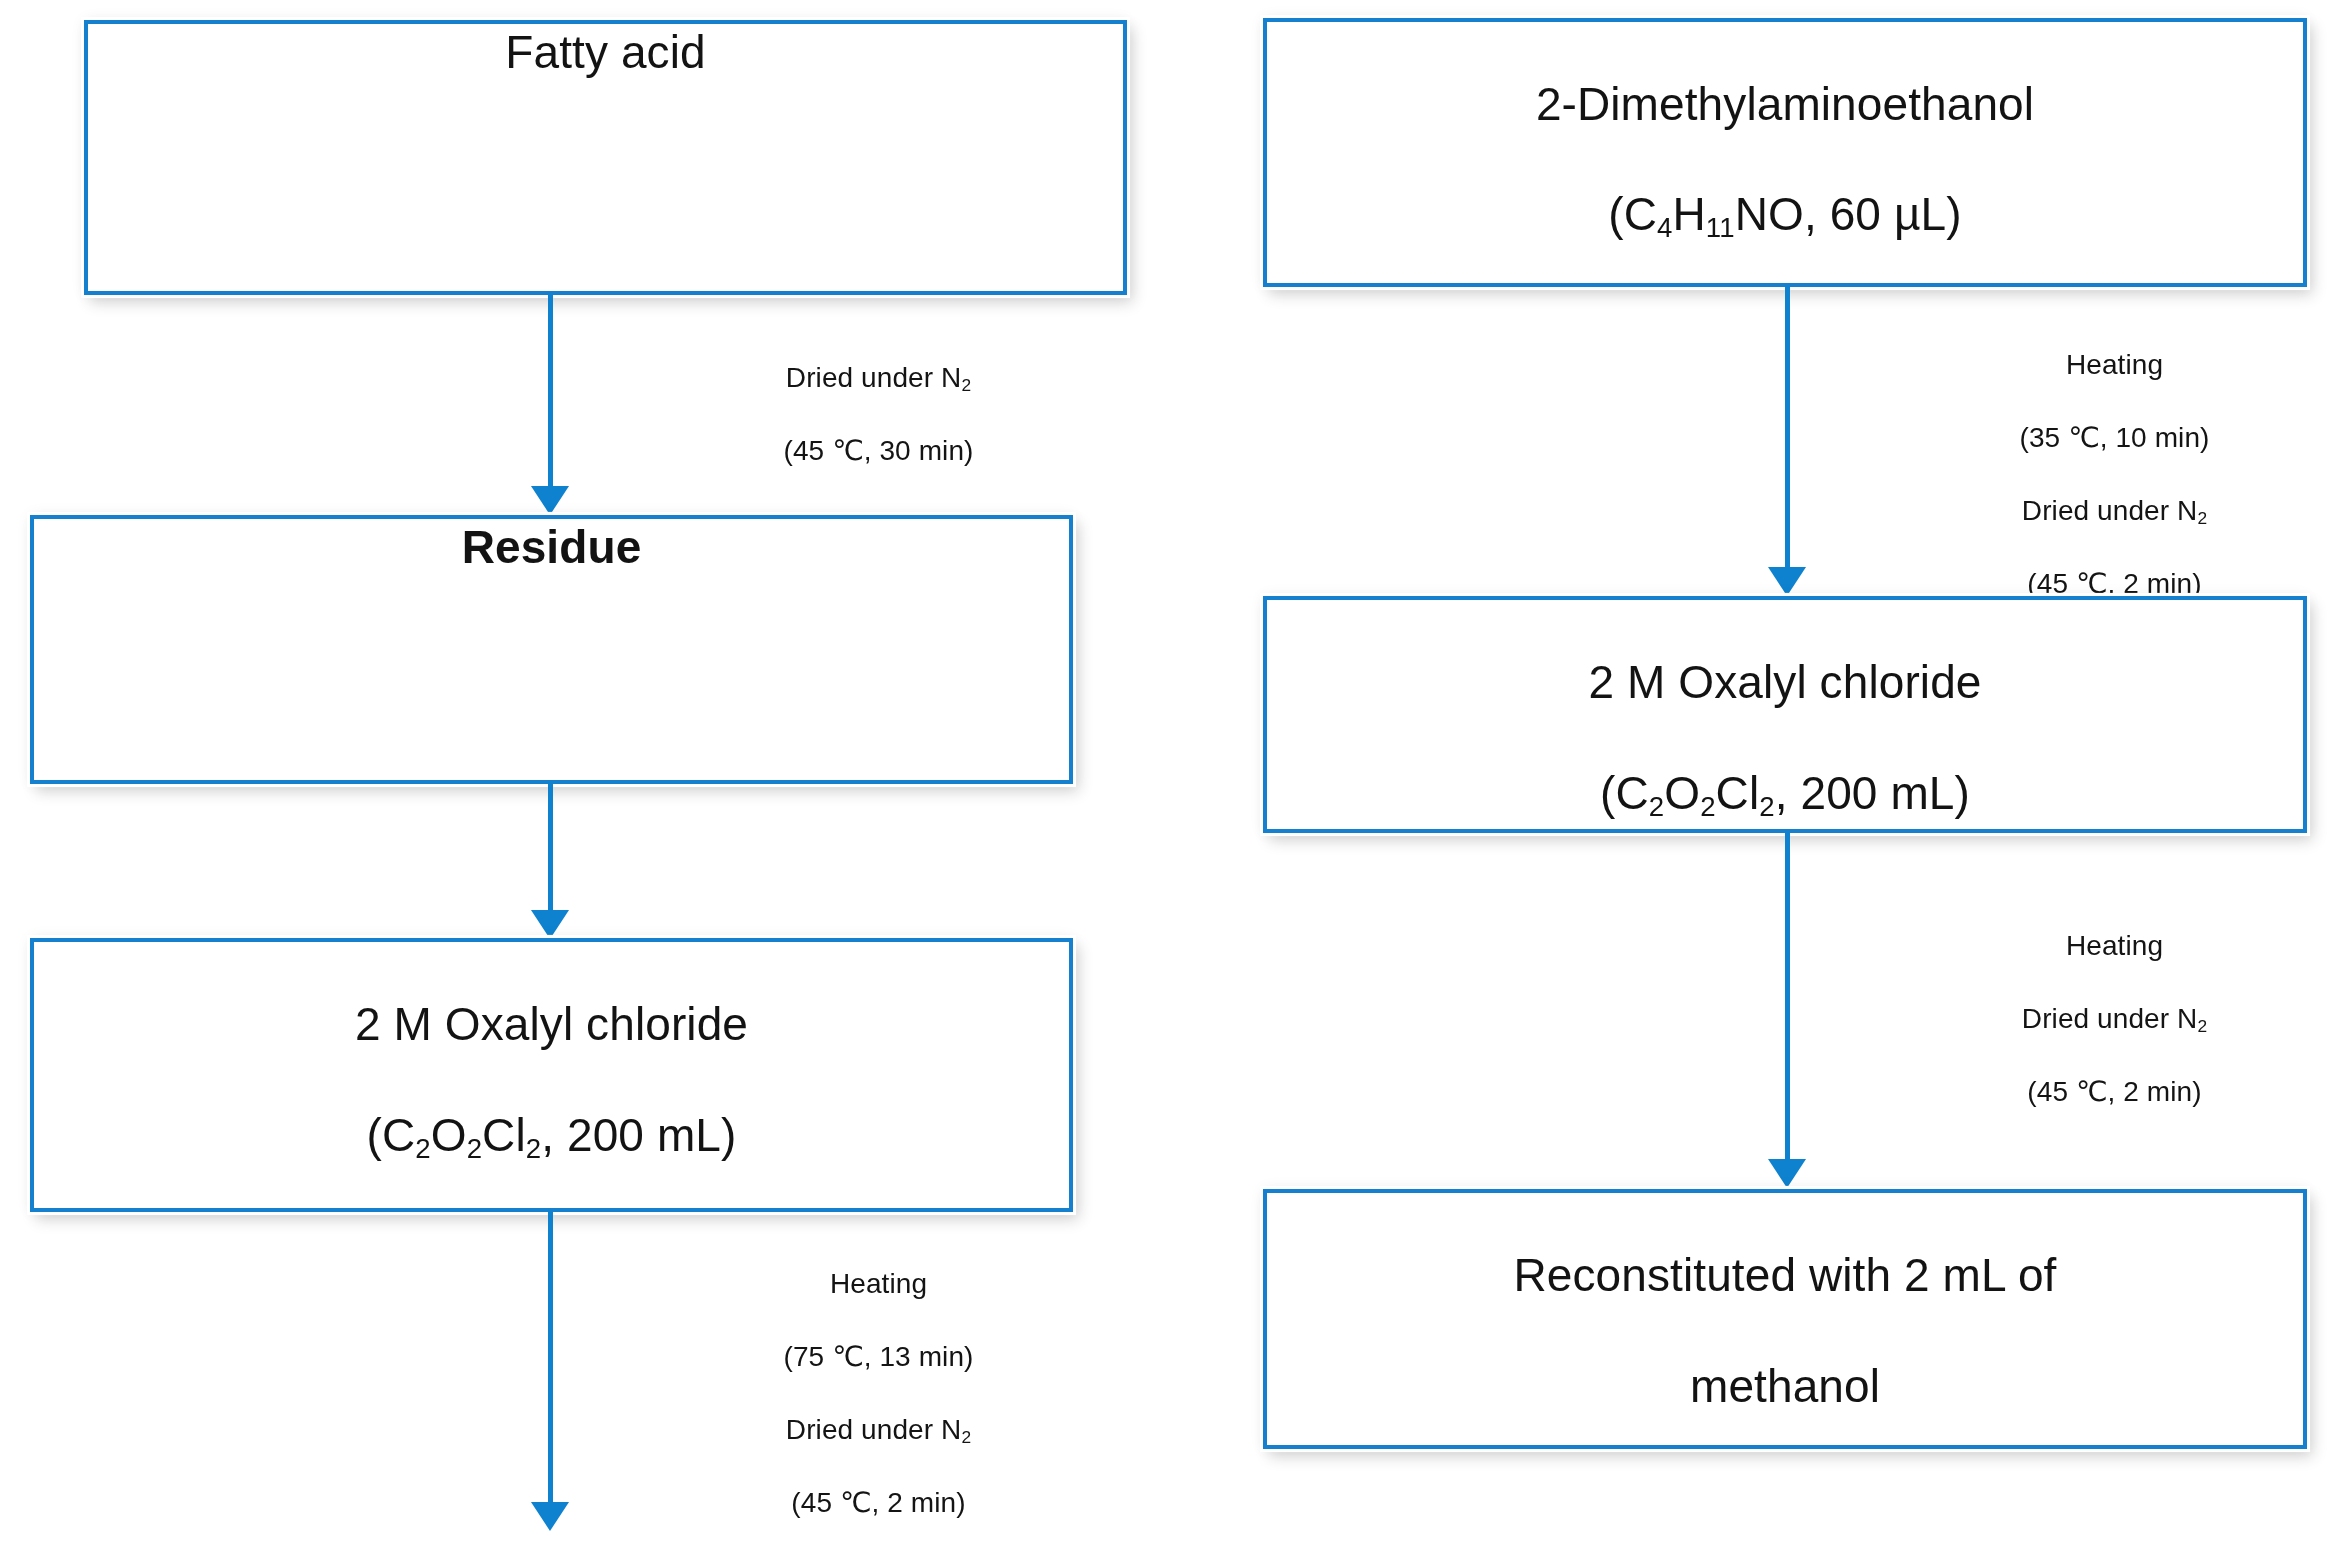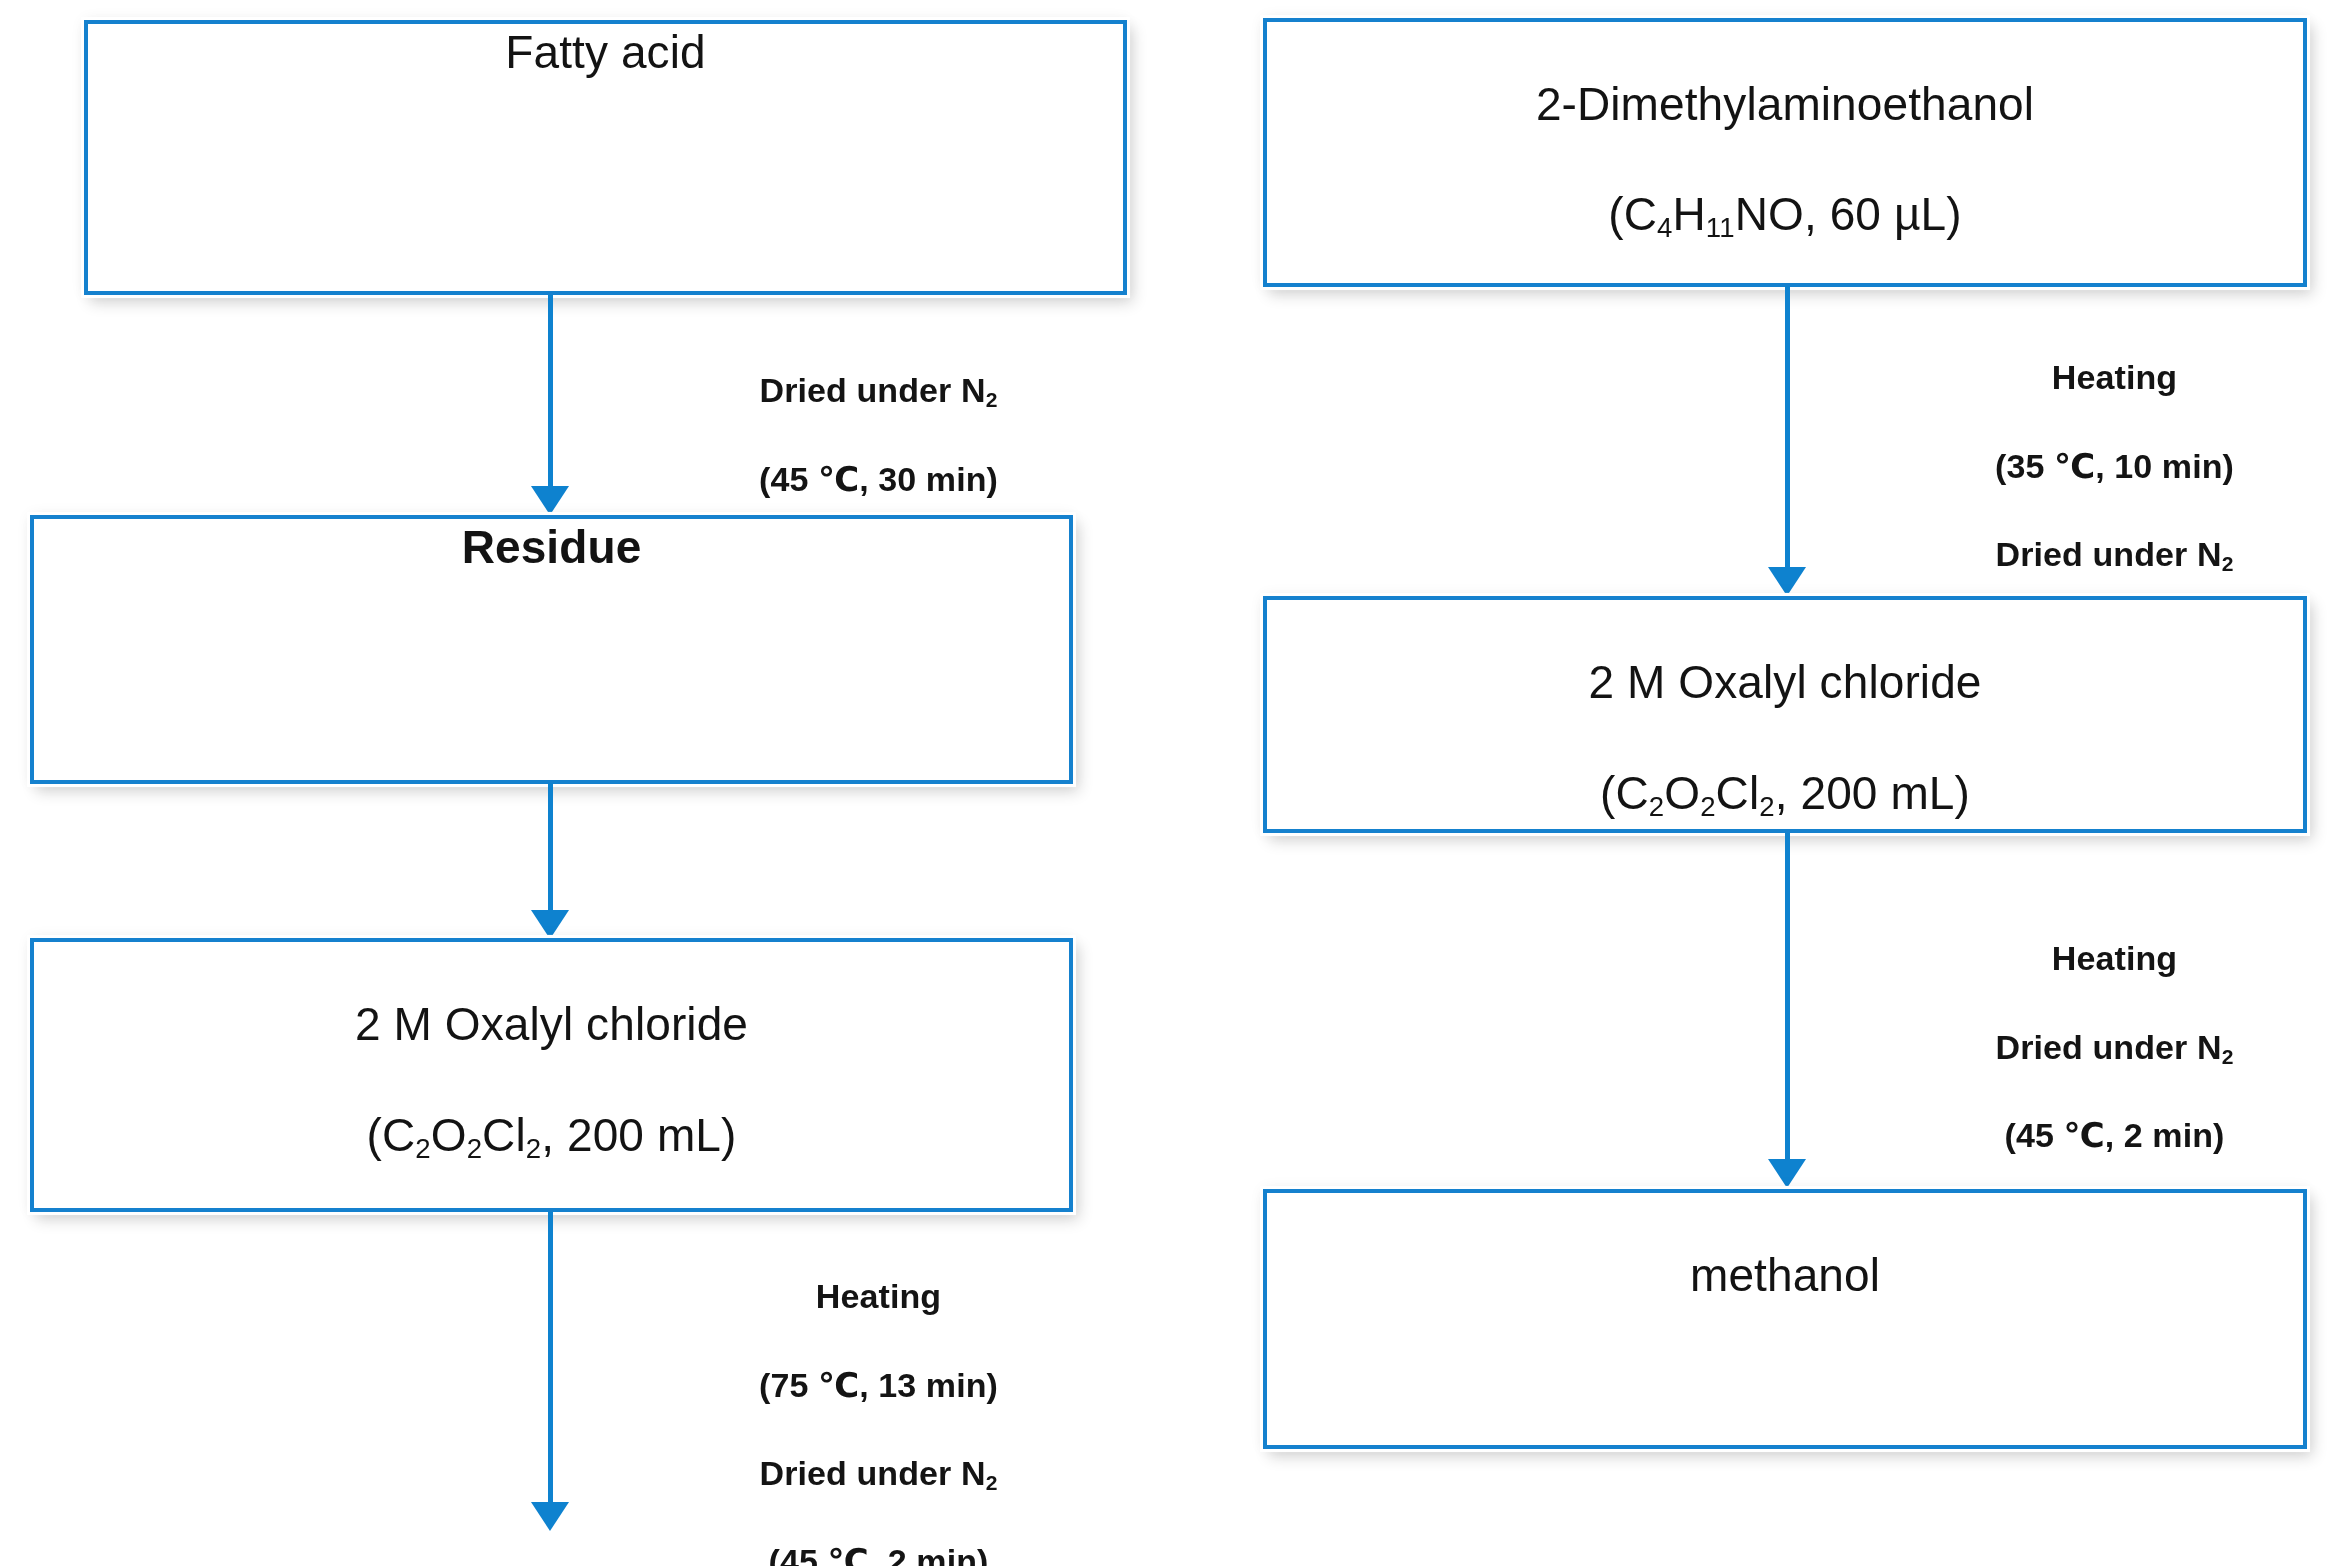--- a/index.html
+++ b/index.html
@@ -62,27 +62,26 @@
     width:0;
     height:0;
     border-left:19px solid transparent;
     border-right:19px solid transparent;
     border-top:29px solid #0E82CF;
   }
 
   
   .caption{
     position:absolute;
-    font-size:34px;
+    font-size:28px;
     line-height:1.30;
     color:#141414;
     text-align:center;
     white-space:pre-line;
     letter-spacing:0.1px;
-    font-weight:bold;
   }
   .caption sub{
     font-size:.62em;
     vertical-align:-.24em;
     line-height:0;
   }
 </style>
 </head>
 <body>
 
@@ -158,18 +157,19 @@
     <div class="head" style="top:326px;"></div>
   </div>
   <div class="caption" style="left:1920px;top:892px;width:389px;">
     <div>Heating</div>
     <div><span>Dried under N</span><sub>2</sub></div>
     <div>(45 ℃, 2 min)</div>
   </div>
 
   <div class="node" style="left:1263px;top:1189px;width:1044px;height:260px;">
     <div class="node-text two-line">
+      <div>Reconstituted with 2 mL of</div>
       <div>methanol</div>
     </div>
   </div>
 
 </div>
 
 
 </body></html>

